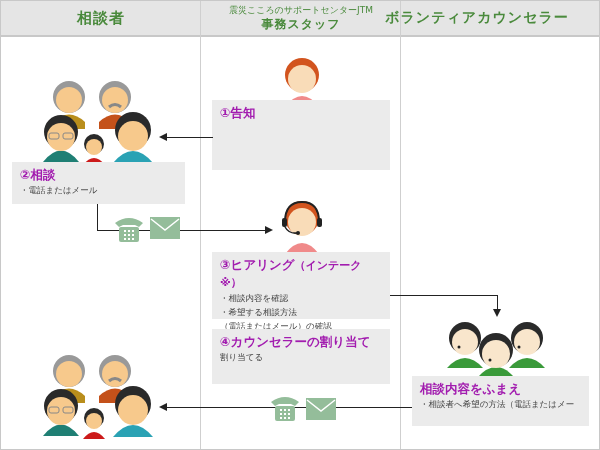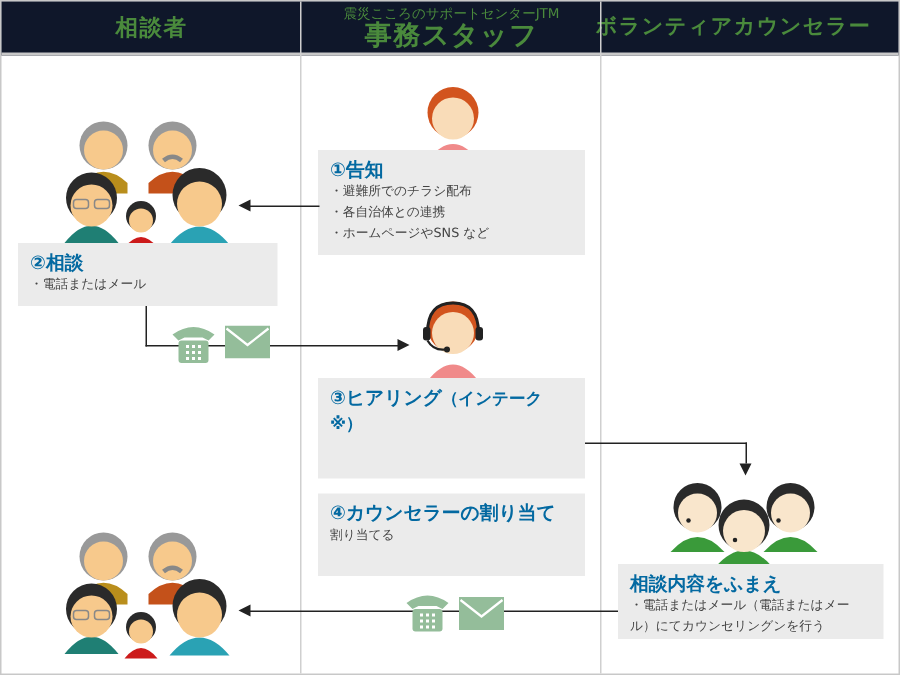--- a/index.html
+++ b/index.html
@@ -1,25 +1,25 @@
 <!DOCTYPE html>
 <html><head>
 <meta charset="utf-8">
 <style>
   * { box-sizing: border-box; margin: 0; padding: 0; }
   body { width: 600px; height: 450px; background: #fff; font-family: "DejaVu Sans", sans-serif; overflow: hidden; }
   #stage { position: relative; width: 600px; height: 450px; border: 1px solid #c8c8c8; background: #fff; }
   .col-line { position: absolute; top: 0; bottom: 0; width: 1px; background: #cfcfcf; }
-  .header { position: absolute; top: 0; left: 0; right: 0; height: 36px; background: #0f172a; border-bottom: 2px solid #c8c8c8; }
+  .header { position: absolute; top: 0; left: 0; right: 0; height: 36px; background: #e5e5e5; border-bottom: 2px solid #c8c8c8; }
   .hcell { position: absolute; top: 0; height: 34px; display: flex; flex-direction: column; align-items: center; justify-content: center; color: #4a8a3c; font-weight: bold; }
   .hcell .big { font-size: 15px; letter-spacing: 1px; }
   .hcell .small { font-size: 9px; font-weight: normal; color: #4a8a3c; line-height: 11px; }
-  .hcell .mid { font-size: 18px; line-height: 16px; letter-spacing: 1px;}
+  .hcell .mid { font-size: 12px; line-height: 16px; letter-spacing: 1px;}
   .box { position: absolute; background: #ebebeb; padding: 5px 8px; color: #333; }
-  .box .title { font-size: 12.5px; font-weight: bold; color: #0369a1; line-height: 16px; }
+  .box .title { font-size: 12.5px; font-weight: bold; color: #a21caf; line-height: 16px; }
   .box .title .note { font-size: 11px; font-weight: bold; }
   .box ul { list-style: none; font-size: 8.5px; line-height: 14px; color: #444; }
   .box li { white-space: nowrap; }
   .line { position: absolute; background: #222; }
   .arrow-l { position: absolute; width: 0; height: 0; border-top: 4px solid transparent; border-bottom: 4px solid transparent; border-right: 8px solid #222; }
   .arrow-d { position: absolute; width: 0; height: 0; border-left: 4px solid transparent; border-right: 4px solid transparent; border-top: 8px solid #222; }
   .arrow-r { position: absolute; width: 0; height: 0; border-top: 4px solid transparent; border-bottom: 4px solid transparent; border-left: 8px solid #222; }
   .icon { position: absolute; }
 </style>
 </head>
@@ -27,21 +27,21 @@
 
 <div id="stage">
   <div class="header">
     <div class="hcell" style="left:0;width:200px;">
       <span class="big">相談者</span>
     </div>
     <div class="hcell" style="left:200px;width:200px;">
       <span class="small">震災こころのサポートセンターJTM</span>
       <span class="mid">事務スタッフ</span>
     </div>
-    <div class="hcell" style="left:388px;width:200px;font-family:Liberation Mono, monospace;">
+    <div class="hcell" style="left:376px;width:200px;font-family:Liberation Mono, monospace;">
       <span class="big" style="font-size:14px;">ボランティアカウンセラー</span>
     </div>
   </div>
 
   <div class="col-line" style="left:199px;"></div>
   <div class="col-line" style="left:399px;"></div>
 
   <svg class="icon" style="left:40px;top:66px;" width="120" height="100" viewBox="0 0 120 100">
     <g>
       <path d="M12 55 Q28 40 44 55 L44 62 L12 62Z" fill="#b98e1c"></path>
@@ -74,25 +74,20 @@
   </svg>
 
   <svg class="icon" style="left:276px;top:54px;" width="50" height="52" viewBox="0 0 50 52">
     <path d="M8 52 Q25 30 42 52Z" fill="#f08a8a"></path>
     <circle cx="25" cy="20" r="17" fill="#d2541e"></circle>
     <circle cx="25" cy="24" r="14" fill="#f9dcb8"></circle>
   </svg>
 
   <div class="box" style="left:211px;top:99px;width:178px;height:70px;">
     <div class="title">①告知</div>
-    <ul>
-      <li>・避難所でのチラシ配布</li>
-      <li>・各自治体との連携</li>
-      <li>・ホームページやSNS など</li>
-    </ul>
   </div>
   <div class="line" style="left:165px;top:136px;width:47px;height:1px;"></div>
   <div class="arrow-l" style="left:158px;top:132px;"></div>
 
   <div class="box" style="left:11px;top:161px;width:173px;height:42px;">
     <div class="title">②相談</div>
     <ul>
       <li>・電話またはメール</li>
     </ul>
   </div>
@@ -126,20 +121,25 @@
     <circle cx="25" cy="26" r="14" fill="#f9dcb8"></circle>
     <path d="M8 26 Q8 6 25 6 Q42 6 42 26" stroke="#222" stroke-width="2" fill="none"></path>
     <rect x="5" y="22" width="5" height="9" rx="2" fill="#222"></rect>
     <rect x="40" y="22" width="5" height="9" rx="2" fill="#222"></rect>
     <path d="M8 31 Q12 38 20 37" stroke="#222" stroke-width="1.5" fill="none"></path>
     <circle cx="21" cy="37" r="2" fill="#222"></circle>
   </svg>
 
   <div class="box" style="left:211px;top:251px;width:178px;height:67px;">
     <div class="title"><span>③ヒアリング</span><span class="note">（インテーク※）</span></div>
+    <ul>
+      <li>・相談内容を確認</li>
+      <li>・希望する相談方法</li>
+      <li>（電話またはメール）の確認</li>
+    </ul>
   </div>
   <div class="line" style="left:389px;top:294px;width:108px;height:1px;"></div>
   <div class="line" style="left:496px;top:294px;width:1px;height:14px;"></div>
   <div class="arrow-d" style="left:492px;top:308px;"></div>
 
   <div class="box" style="left:211px;top:328px;width:178px;height:55px;">
     <div class="title">④カウンセラーの割り当て</div>
     <ul>
       <li>割り当てる</li>
     </ul>
@@ -162,22 +162,21 @@
       <path d="M34 62 Q53 40 72 62Z" fill="#3a9a3a"></path>
       <circle cx="53" cy="34" r="17" fill="#2a2a2a"></circle>
       <circle cx="53" cy="38" r="14" fill="#f9e6cc"></circle>
       <circle cx="47" cy="44" r="1.5" fill="#222"></circle>
     </g>
   </svg>
 
   <div class="box" style="left:411px;top:375px;width:177px;height:50px;">
     <div class="title">相談内容をふまえ</div>
     <ul>
-      <li>・電話またはメール（電話またはメー</li>
-      <li>ル）にてカウンセリングンを行う</li>
+      <li>・相談者へ希望の方法（電話またはメー</li>
     </ul>
   </div>
   <div class="line" style="left:165px;top:406px;width:246px;height:1px;"></div>
   <div class="arrow-l" style="left:158px;top:402px;"></div>
 
   <svg class="icon" style="left:268px;top:393px;" width="32" height="28" viewBox="0 0 32 28">
     <path d="M2 8 Q16 -2 30 8 L26 12 L22 10 L10 10 L6 12Z" fill="#94bd9a"></path>
     <rect x="6" y="12" width="20" height="15" rx="2" fill="#94bd9a"></rect>
     <g fill="#fff">
         <rect x="11" y="15" width="2" height="2"></rect>

